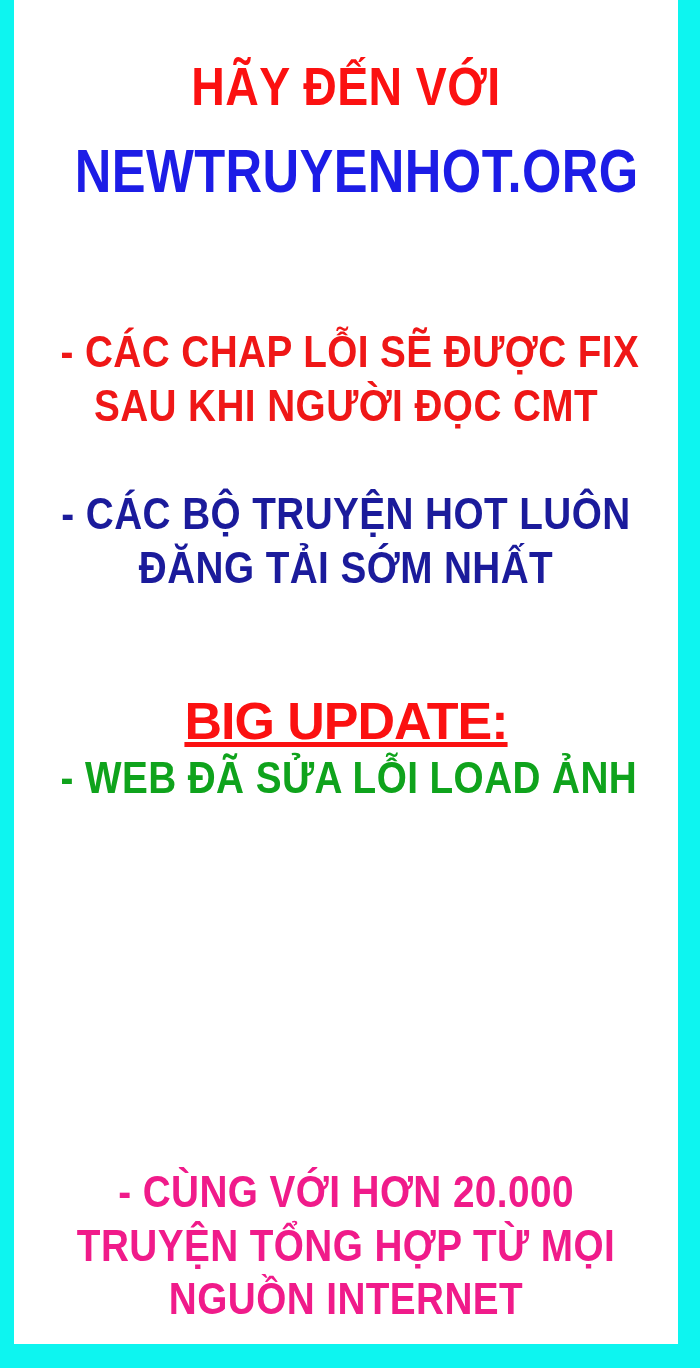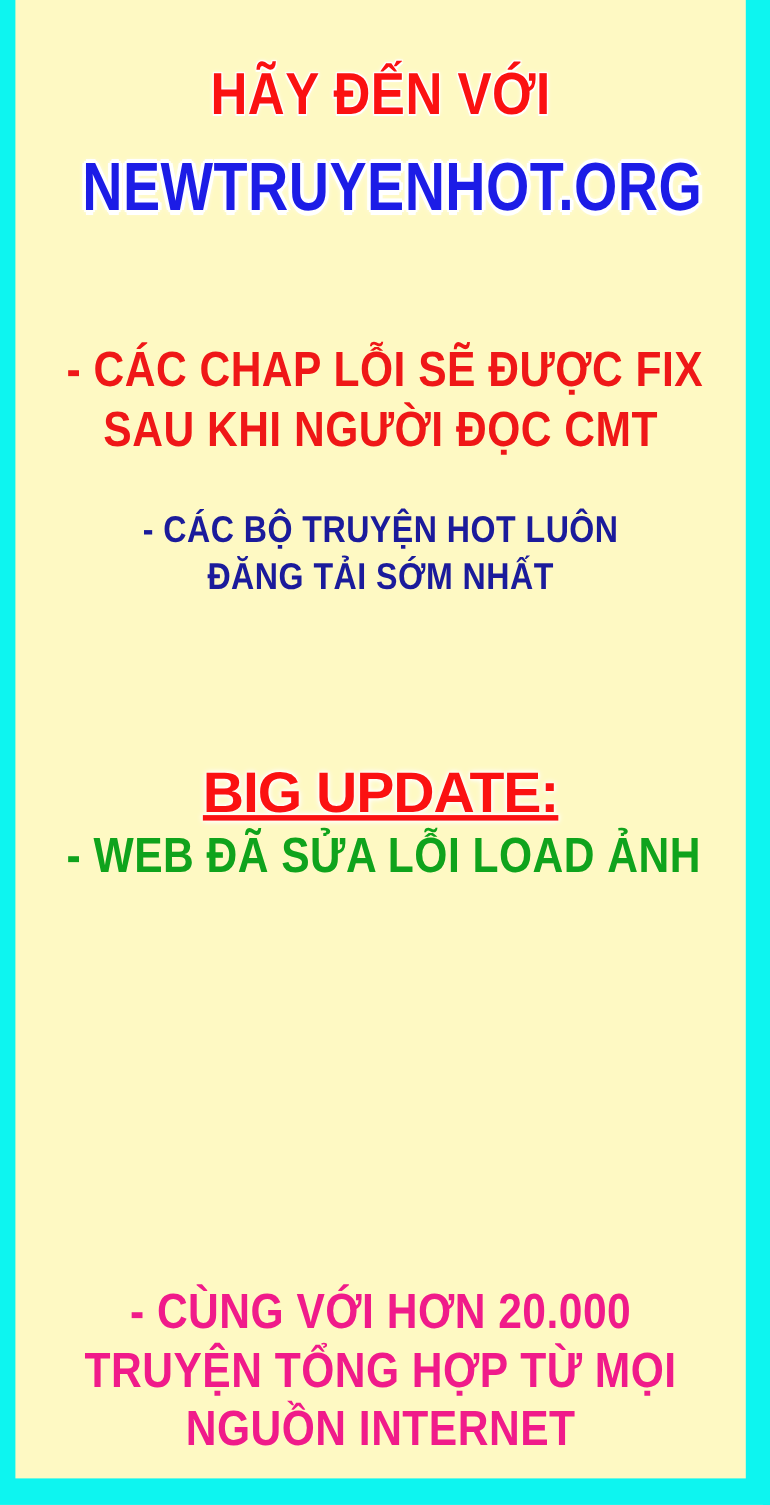--- a/index.html
+++ b/index.html
@@ -21,21 +21,21 @@
     position:relative;
     width:700px;
     height:1368px;
     background:#0df5f0;
     padding:0 22px 24px 14px;
   }
 
   .canvas {
     width:100%;
     height:100%;
-    background:#fef9c3;
+    background:#ffffff;
     position:relative;
     overflow:hidden;
   }
 
   
   .line {
     width:100%;
     text-align:center;
     font-weight:700;
     line-height:1.06;
@@ -71,22 +71,22 @@
     text-shadow:
       3px 0 0 #fff, -3px 0 0 #fff, 0 3px 0 #fff, 0 -3px 0 #fff,
       2px 2px 0 #fff, -2px 2px 0 #fff, 2px -2px 0 #fff, -2px -2px 0 #fff,
       4px 0 0 #fff, -4px 0 0 #fff, 0 4px 0 #fff, 0 -4px 0 #fff,
       0 0 6px #fff, 0 0 8px #fff;
   }
 
   
   .para { position:absolute; left:0; width:100%; }
 
-  .red-para   { color:#ef1717; font-size:45px; top:312px; }
-  .navy-para  { color:#1b1b9b; font-size:34px; top:464px; }
+  .red-para   { color:#ef1717; font-size:45px; top:328px; }
+  .navy-para  { color:#1b1b9b; font-size:45px; top:490px; }
   .bigupdate  { color:#fb1111; font-size:52px; top:694px;
                 font-family:"Liberation Sans","DejaVu Sans", sans-serif;
                 letter-spacing:0px;
                 text-shadow:0 0 3px #ffffff,0 0 5px #ffffff,0 0 7px #ffffff;text-decoration:underline; }
   .green-para { color:#0fa31c; font-size:45px; top:754px; }
   .blue-para  { color:#1c1ccd; font-size:45px; top:890px; }
   .pink-para  { color:#f01b8a; font-size:45px; top:1168px; }
 
   .bigupdate .line { transform:scaleX(1); letter-spacing:-1px; }
 

